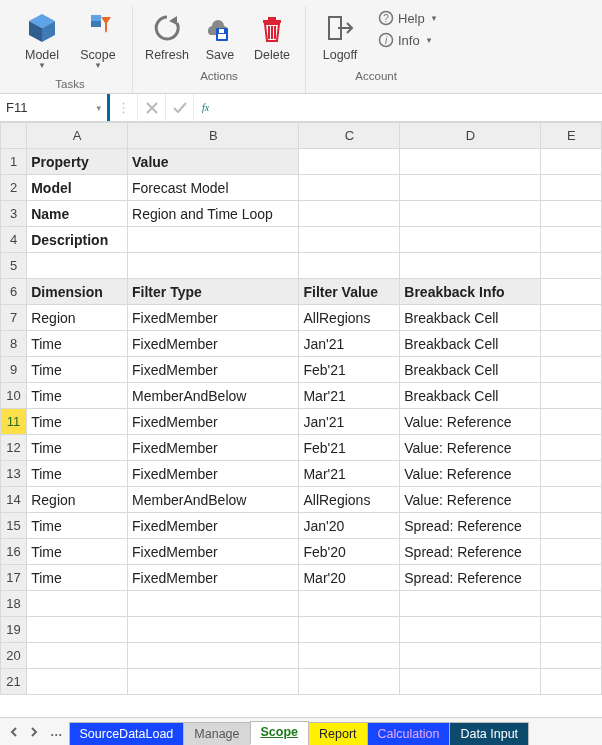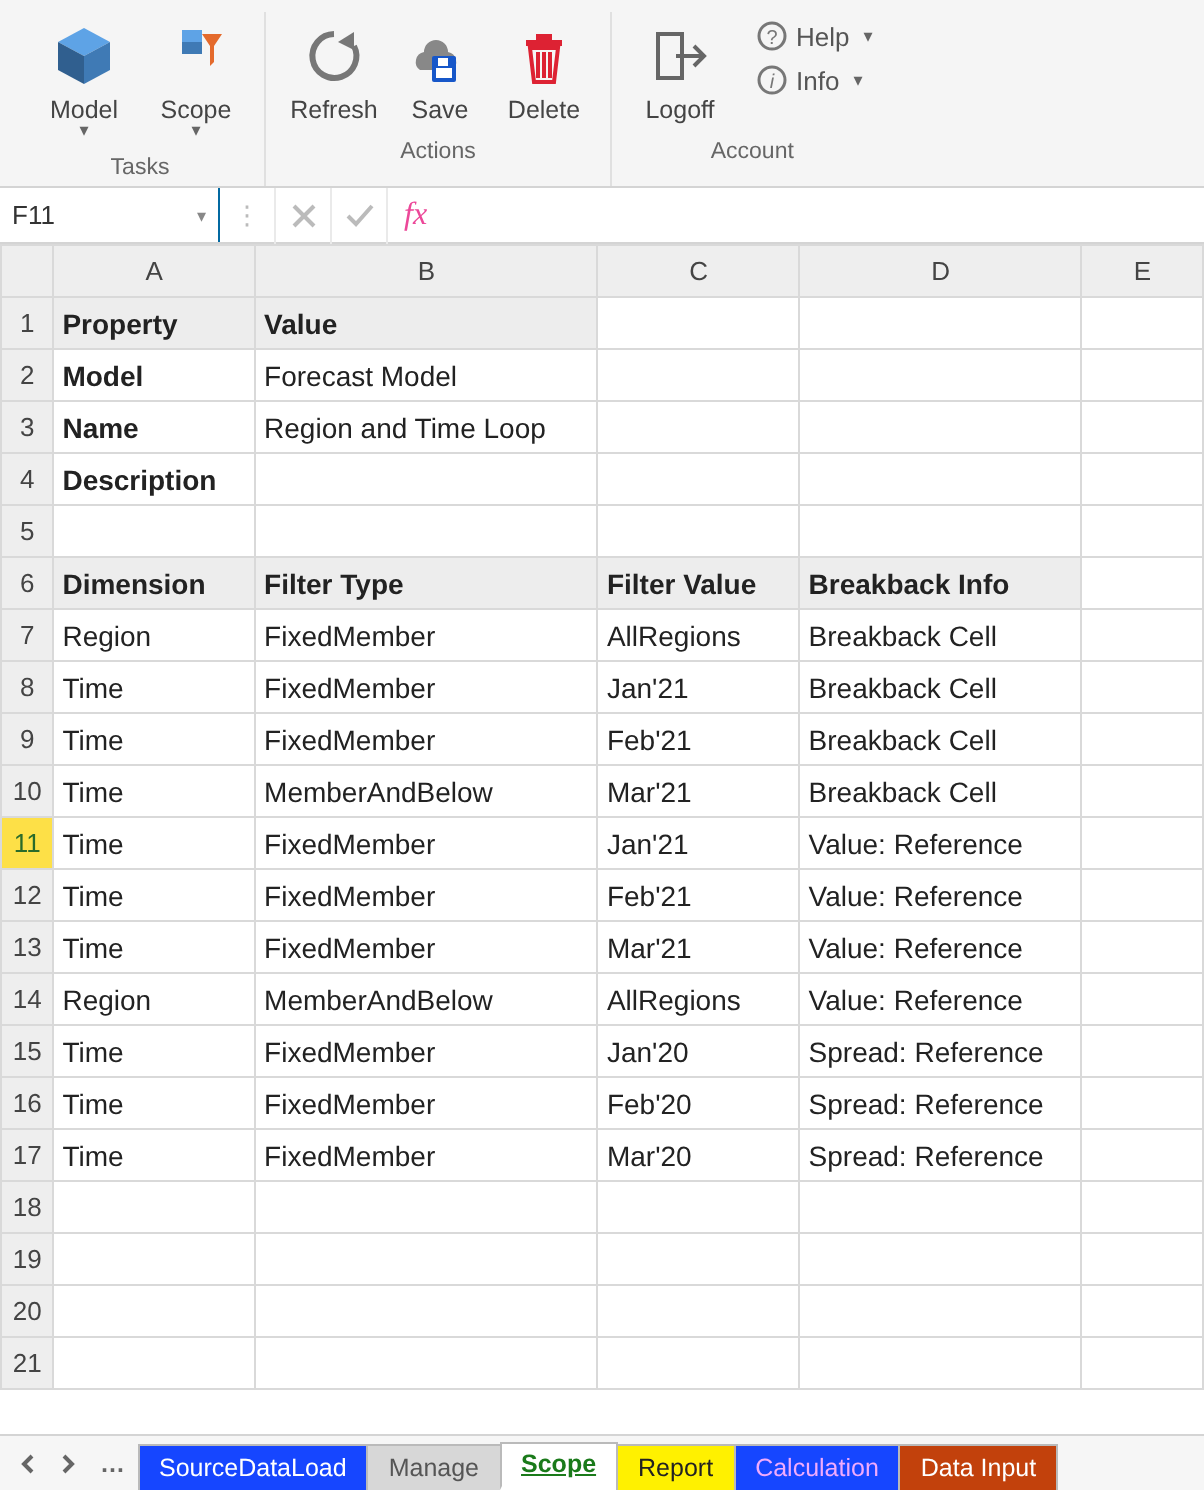--- a/index.html
+++ b/index.html
@@ -87,21 +87,21 @@
   
   .formula-bar-row {
     display: flex;
     align-items: stretch;
     border-bottom: 1px solid #d4d4d4;
     background: #fff;
     height: 28px;
   }
   .name-box {
     width: 110px;
-    border-right: 1px solid #0369a1;
+    border-right: 3px solid #0369a1;
     display: flex;
     align-items: center;
     padding: 0 6px;
     justify-content: space-between;
     font-size: 13px;
     color: #333;
   }
   .name-box .nb-caret { font-size: 9px; color: #888; }
   .fb-btns {
     display: flex;
@@ -114,26 +114,26 @@
     display: flex;
     align-items: center;
     justify-content: center;
     color: #aaa;
     cursor: default;
     border-right: 1px solid #eaeaea;
   }
   .fb-btn:first-child { color:#bbb; }
   .fx-label {
     font-style: italic;
-    color: #ec4899;
+    color: #0f766e;
     padding: 0 8px;
     display: flex;
     align-items: center;
     font-family: "Times New Roman", serif;
-    font-size: 16px;
+    font-size: 10px;
   }
   .formula-input {
     flex: 1;
     border: none;
     outline: none;
     padding: 0 6px;
     font-size: 13px;
     color: #333;
   }
 
@@ -562,15 +562,15 @@
         <polyline points="2,1 6,5 2,9" fill="none" stroke="#666" stroke-width="2"></polyline>
       </svg>
   </div>
   <div class="tab-ellipsis">…</div>
   <div id="sheet-tabs-container" style="display:flex;">
       <div class="sheet-tab" style="background: rgb(22, 70, 255); color: rgb(255, 255, 255);">SourceDataLoad</div>
       <div class="sheet-tab" style="background: rgb(215, 215, 215); color: rgb(85, 85, 85);">Manage</div>
       <div class="sheet-tab active">Scope</div>
       <div class="sheet-tab" style="background: rgb(255, 241, 0); color: rgb(34, 34, 34);">Report</div>
       <div class="sheet-tab" style="background: rgb(22, 70, 255); color: #f0abfc;">Calculation</div>
-      <div class="sheet-tab" style="background: #c2410c; color: rgb(255, 255, 255);">Data Input</div>
+      <div class="sheet-tab" style="background: #0c4a6e; color: rgb(255, 255, 255);">Data Input</div>
     </div>
 </div>
 
 </body></html>

